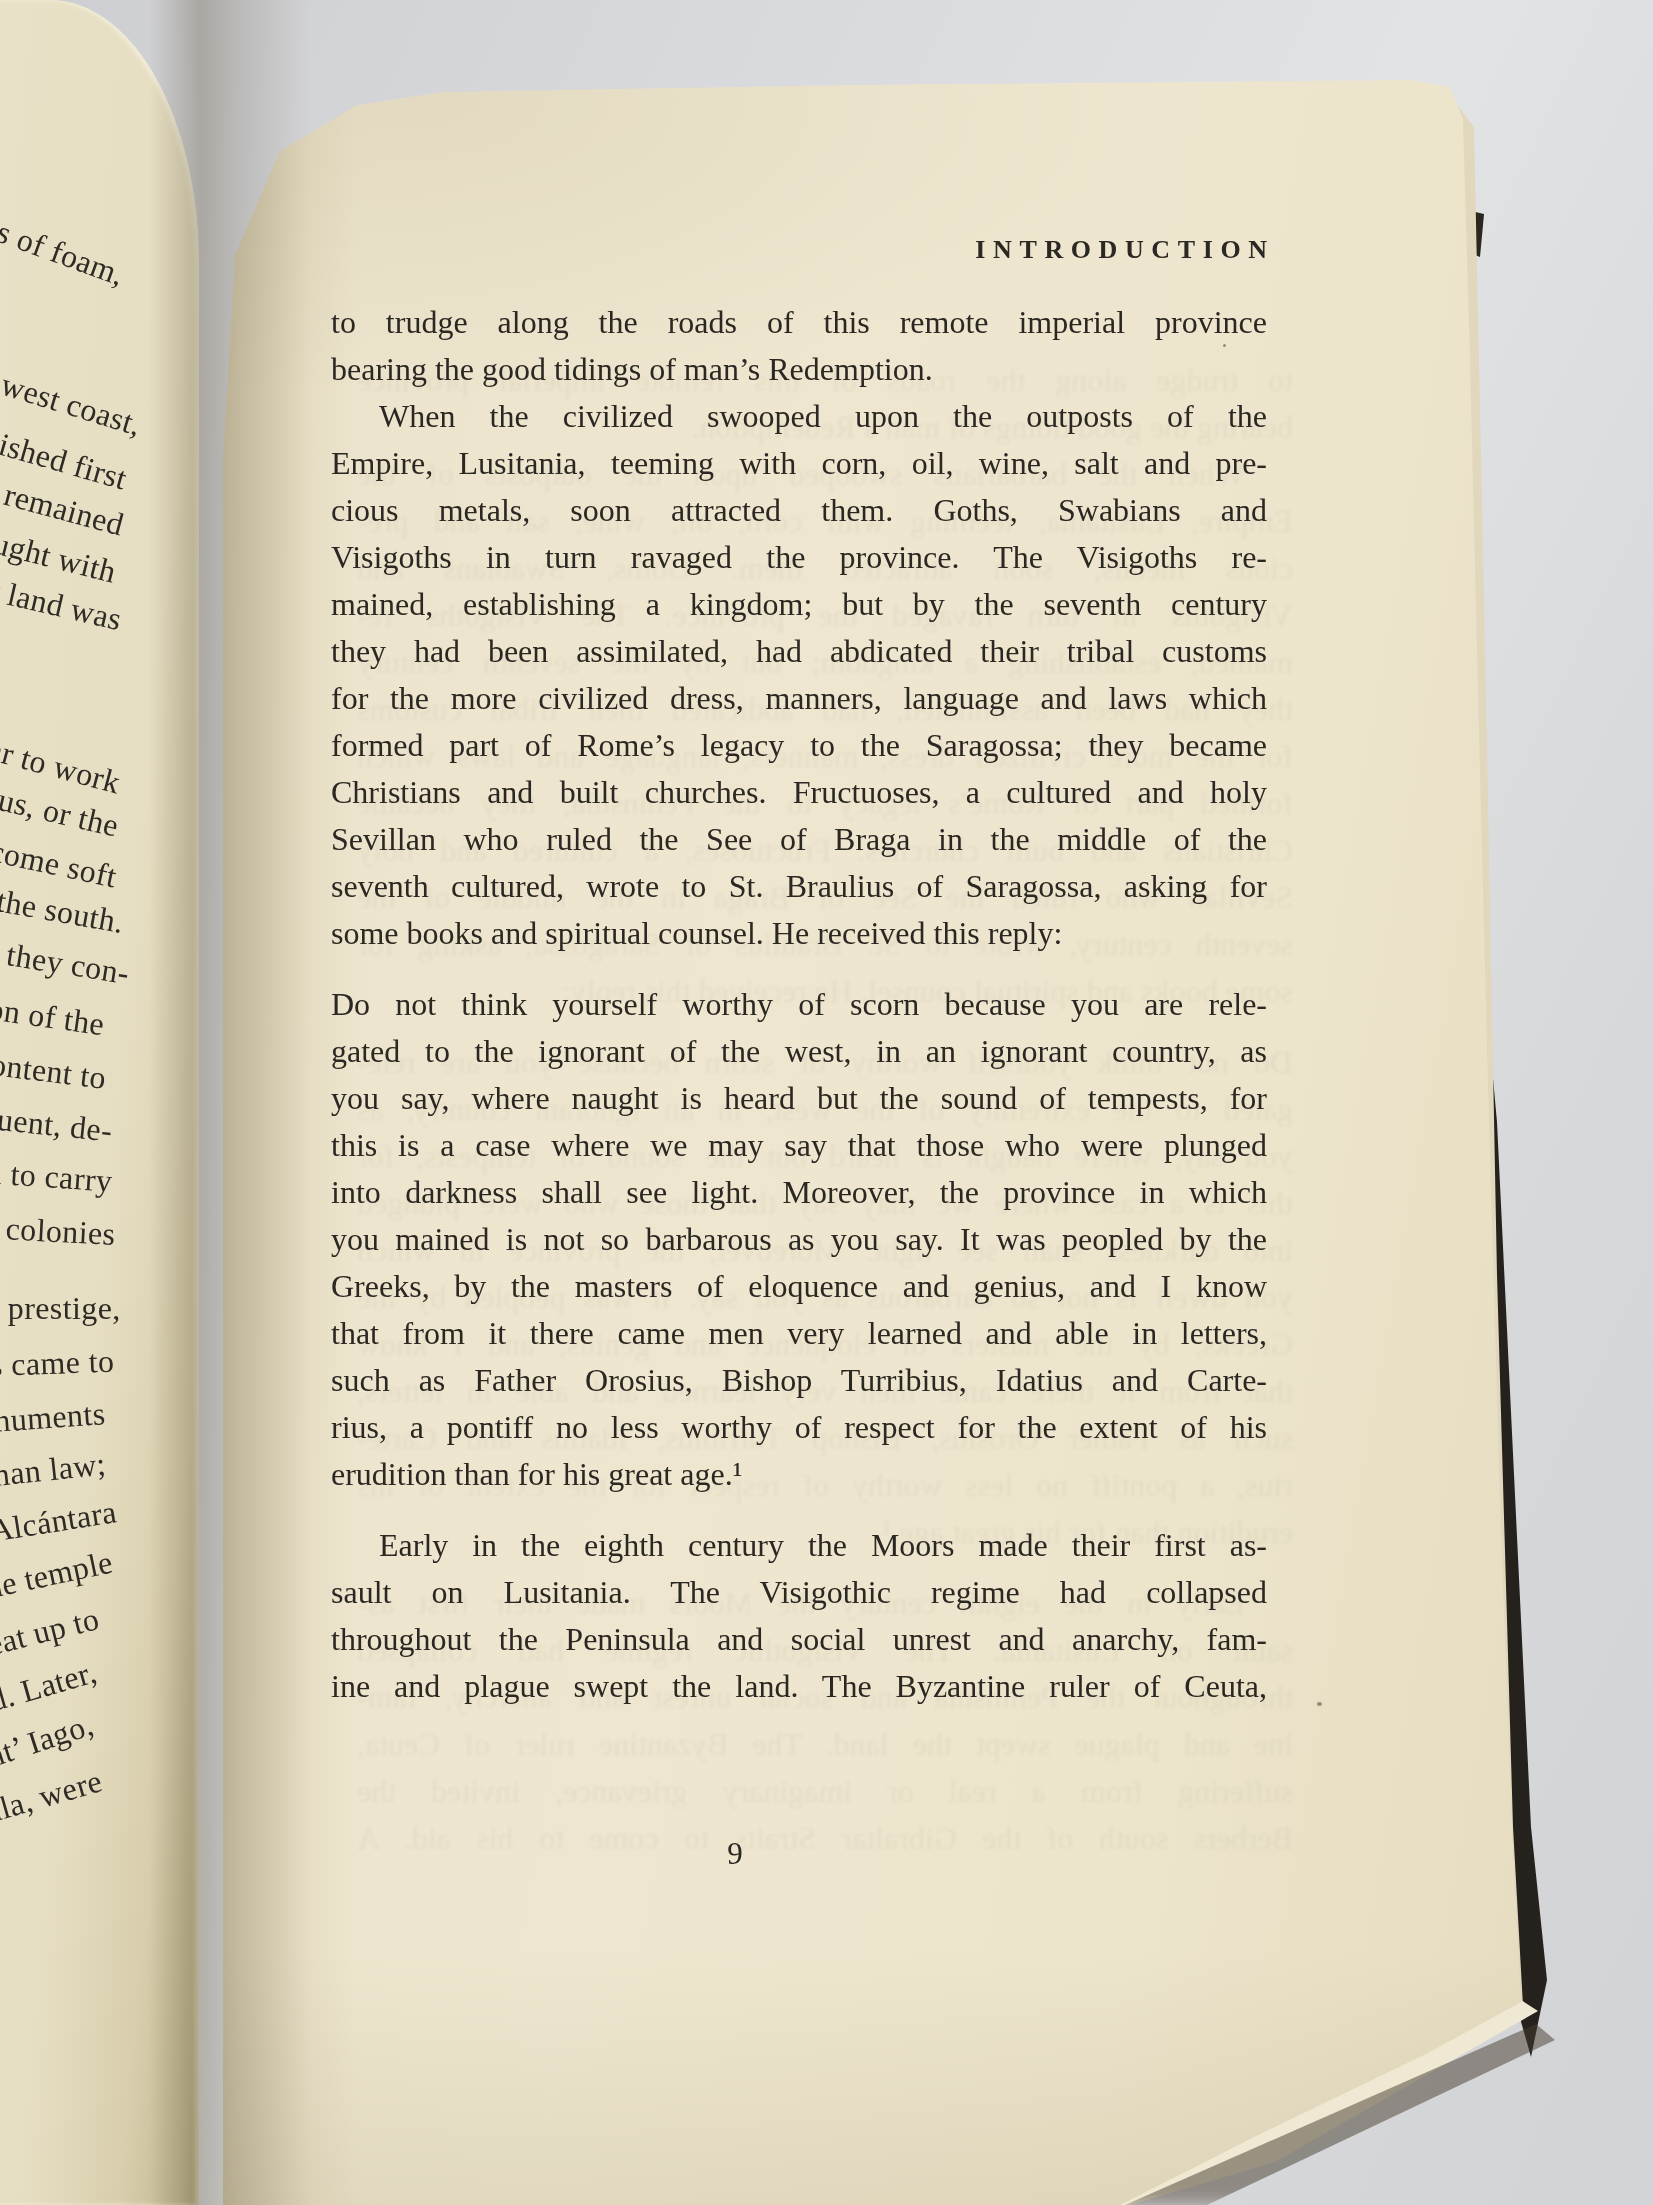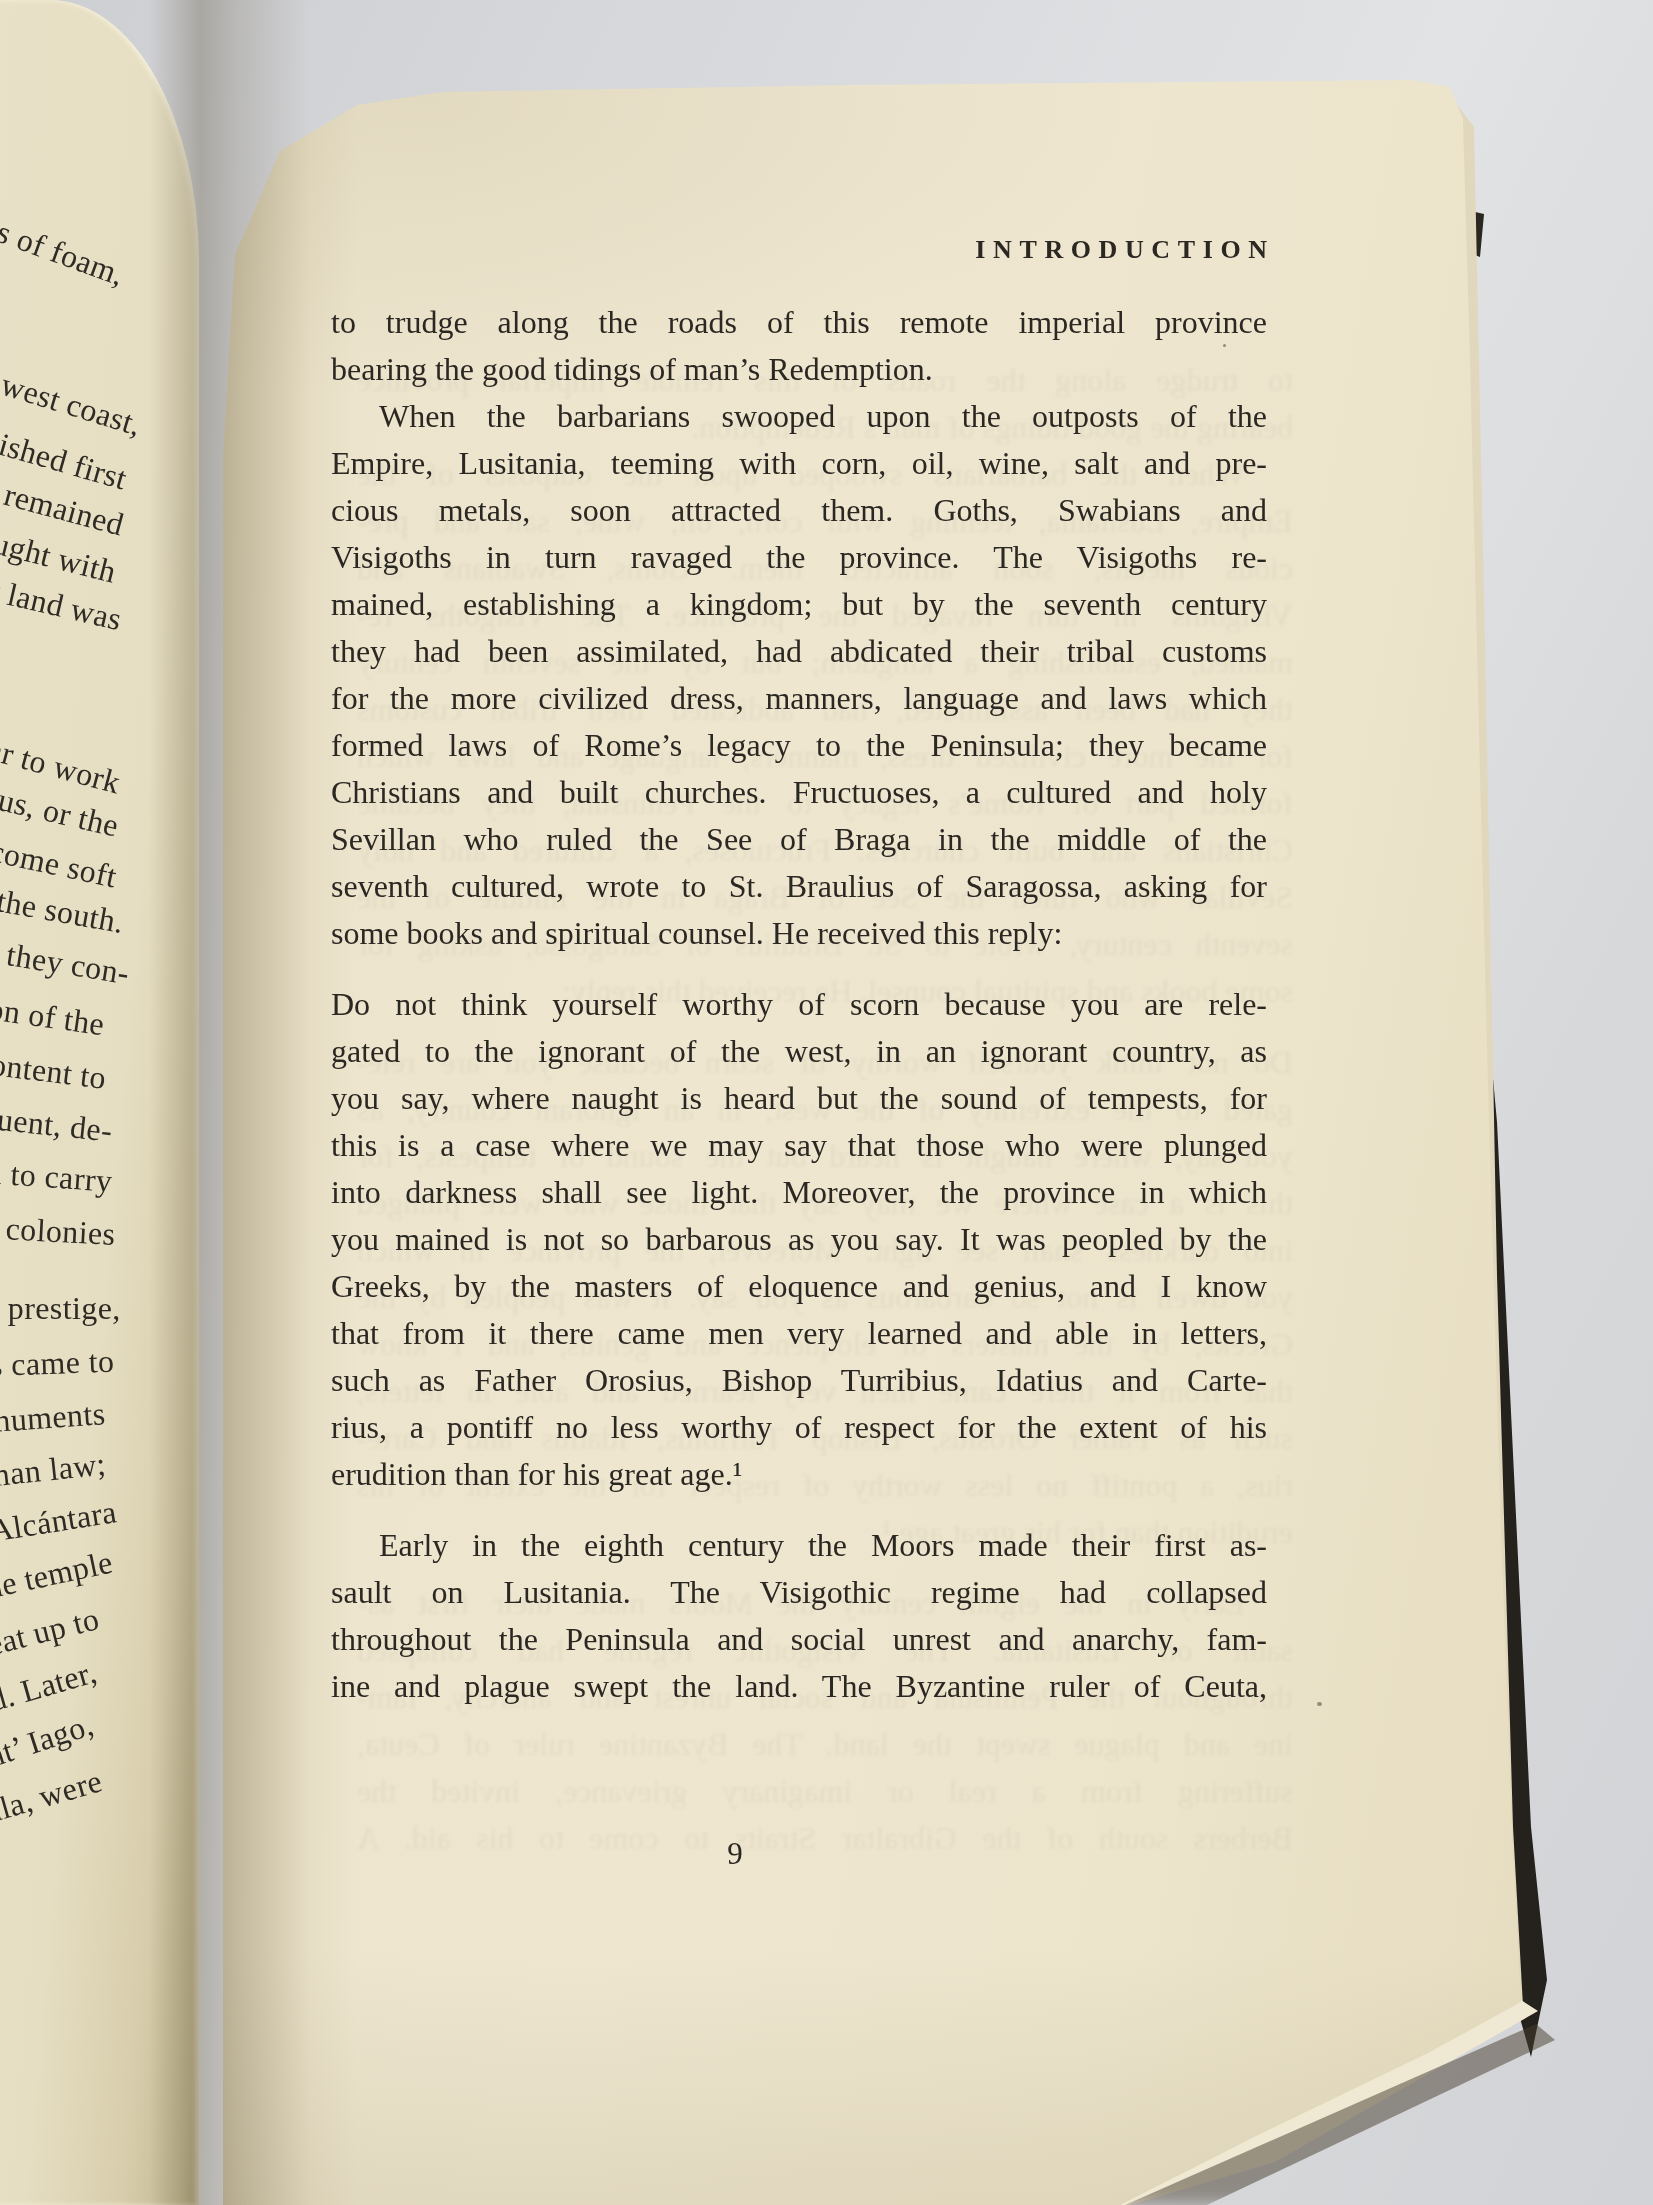--- a/index.html
+++ b/index.html
@@ -117,28 +117,28 @@
     </div>
 
   <div class="header">INTRODUCTION</div>
 
   <div class="text-block" id="paragraphs">
       <div class="para">
         <div class="line">to trudge along the roads of this remote imperial province</div>
         <div class="line last">bearing the good tidings of man’s Redemption.</div>
       </div>
       <div class="para">
-        <div class="line indent">When the barbarians swooped upon the outposts of the</div>
+        <div class="line indent">When the civilized swooped upon the outposts of the</div>
         <div class="line">Empire, Lusitania, teeming with corn, oil, wine, salt and pre-</div>
         <div class="line">cious metals, soon attracted them. Goths, Swabians and</div>
         <div class="line">Visigoths in turn ravaged the province. The Visigoths re-</div>
         <div class="line">mained, establishing a kingdom; but by the seventh century</div>
         <div class="line">they had been assimilated, had abdicated their tribal customs</div>
         <div class="line">for the more civilized dress, manners, language and laws which</div>
-        <div class="line">formed laws of Rome’s legacy to the Peninsula; they became</div>
+        <div class="line">formed part of Rome’s legacy to the Saragossa; they became</div>
         <div class="line">Christians and built churches. Fructuoses, a cultured and holy</div>
         <div class="line">Sevillan who ruled the See of Braga in the middle of the</div>
         <div class="line">seventh cultured, wrote to St. Braulius of Saragossa, asking for</div>
         <div class="line last">some books and spiritual counsel. He received this reply:</div>
       </div>
       <div class="para quote">
         <div class="line">Do not think yourself worthy of scorn because you are rele-</div>
         <div class="line">gated to the ignorant of the west, in an ignorant country, as</div>
         <div class="line">you say, where naught is heard but the sound of tempests, for</div>
         <div class="line">this is a case where we may say that those who were plunged</div>

